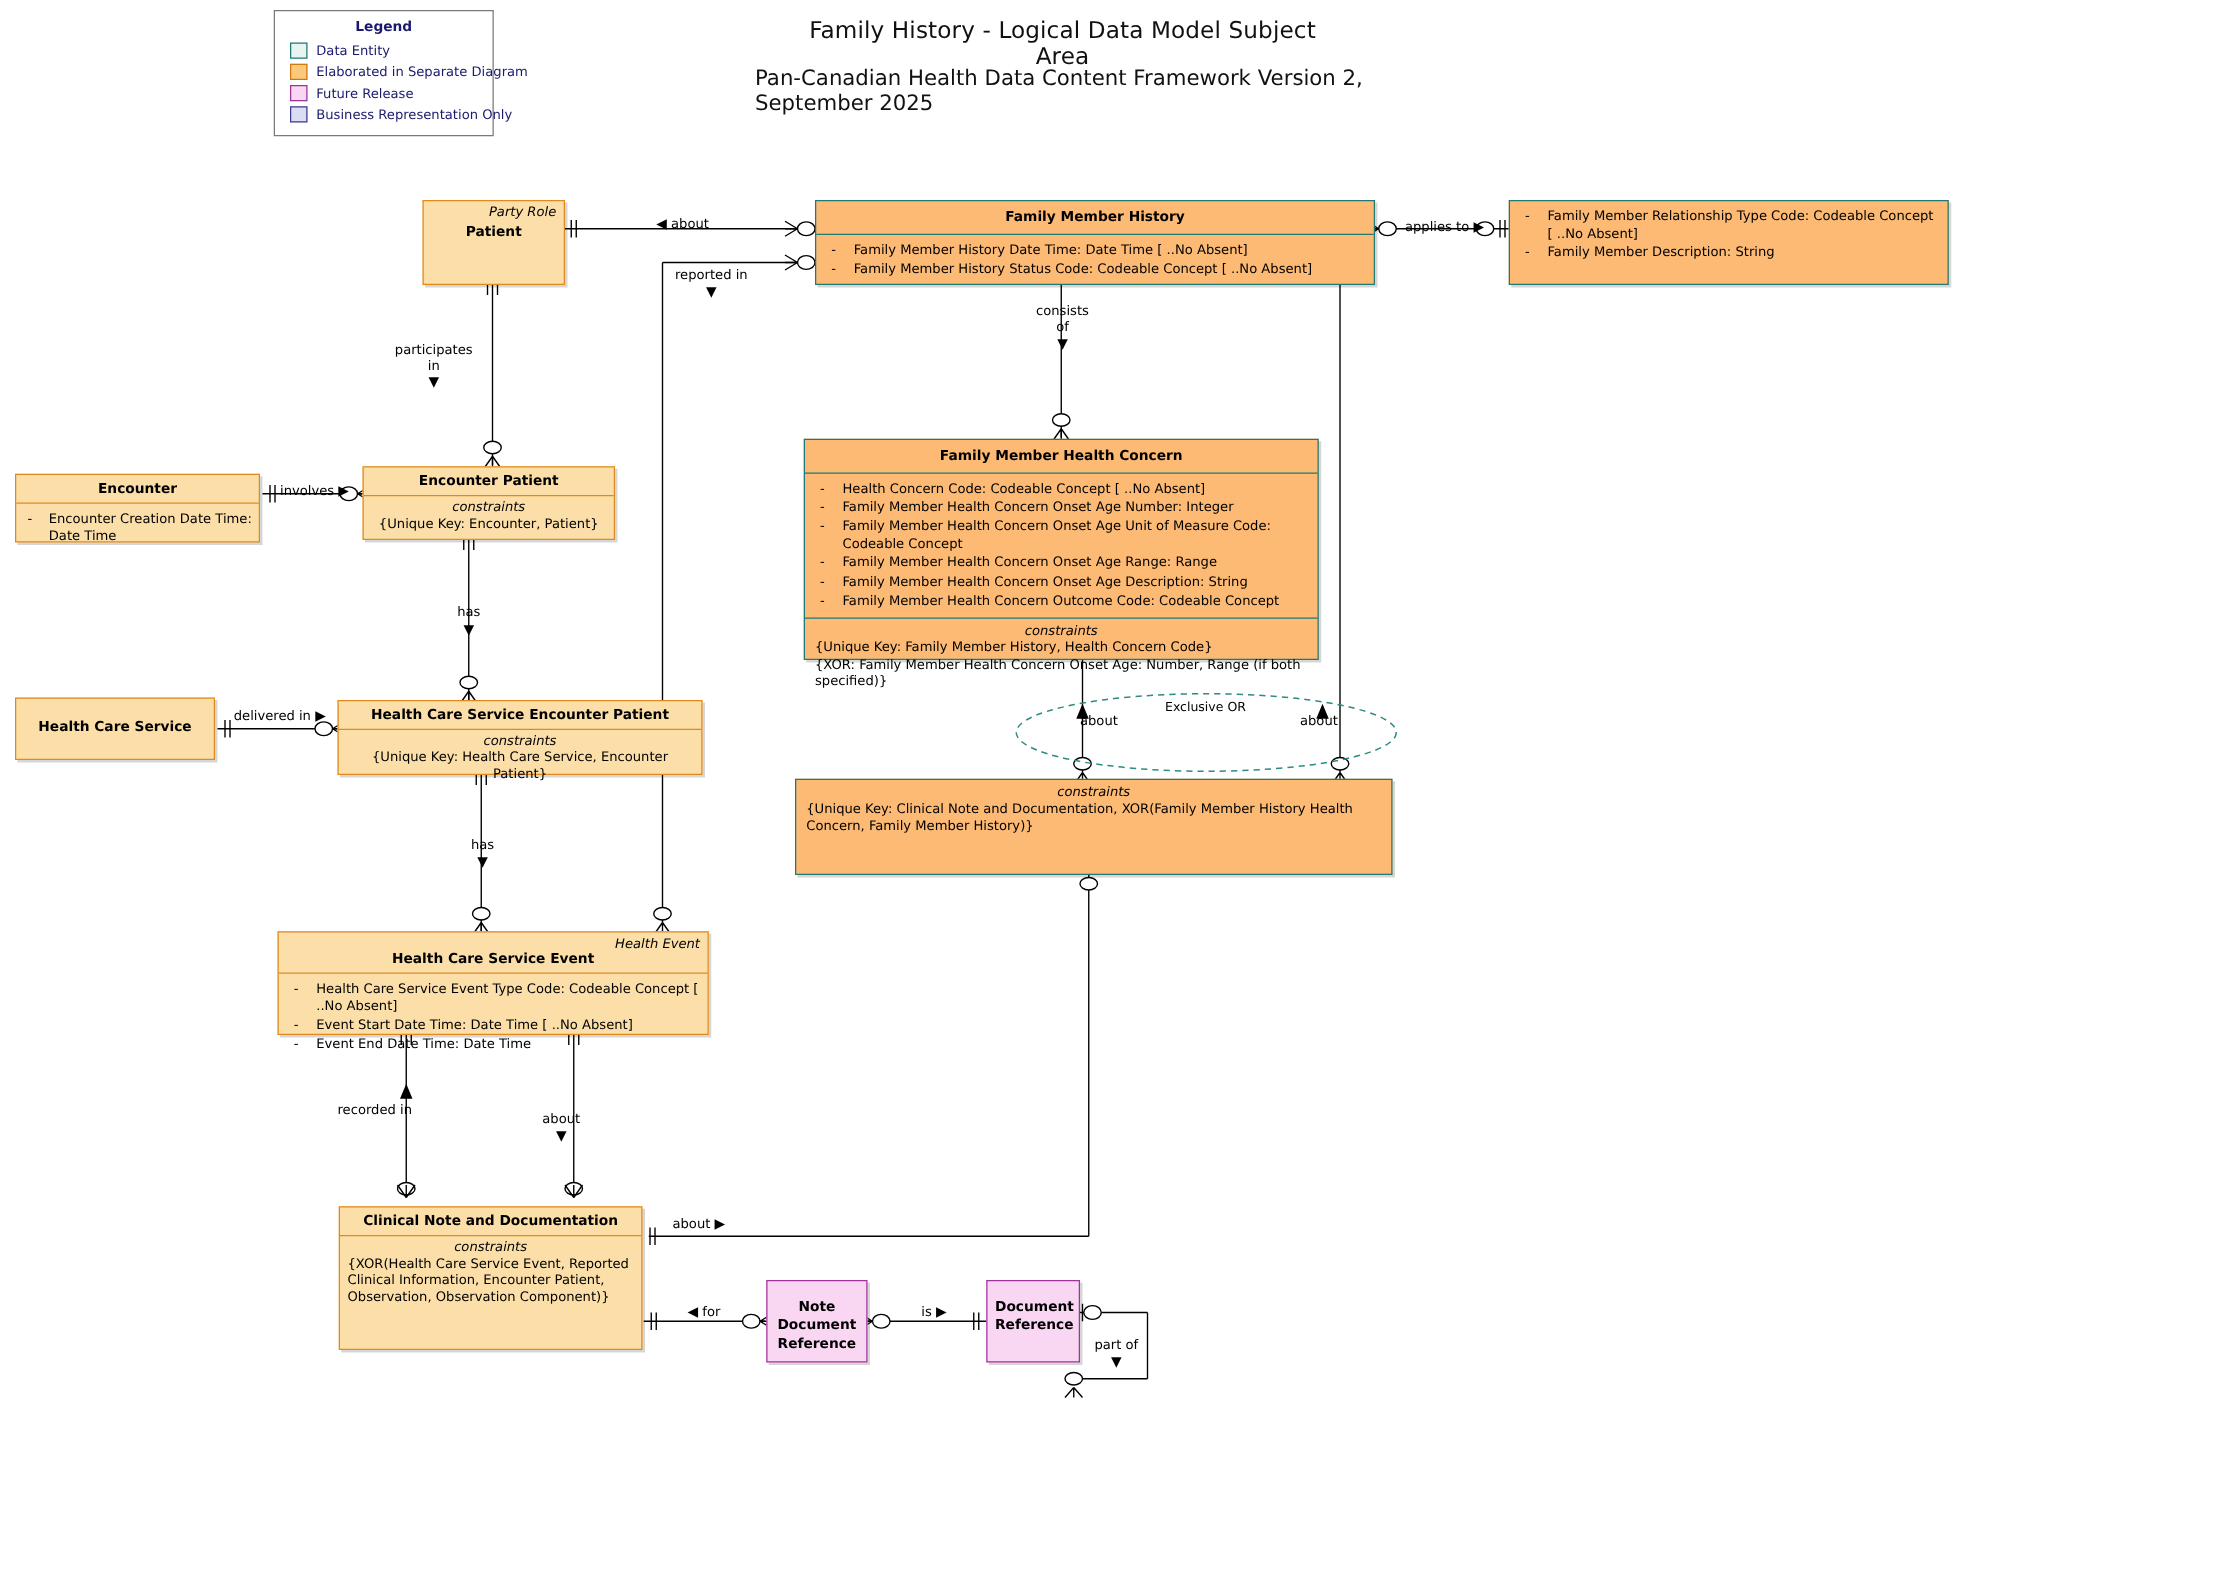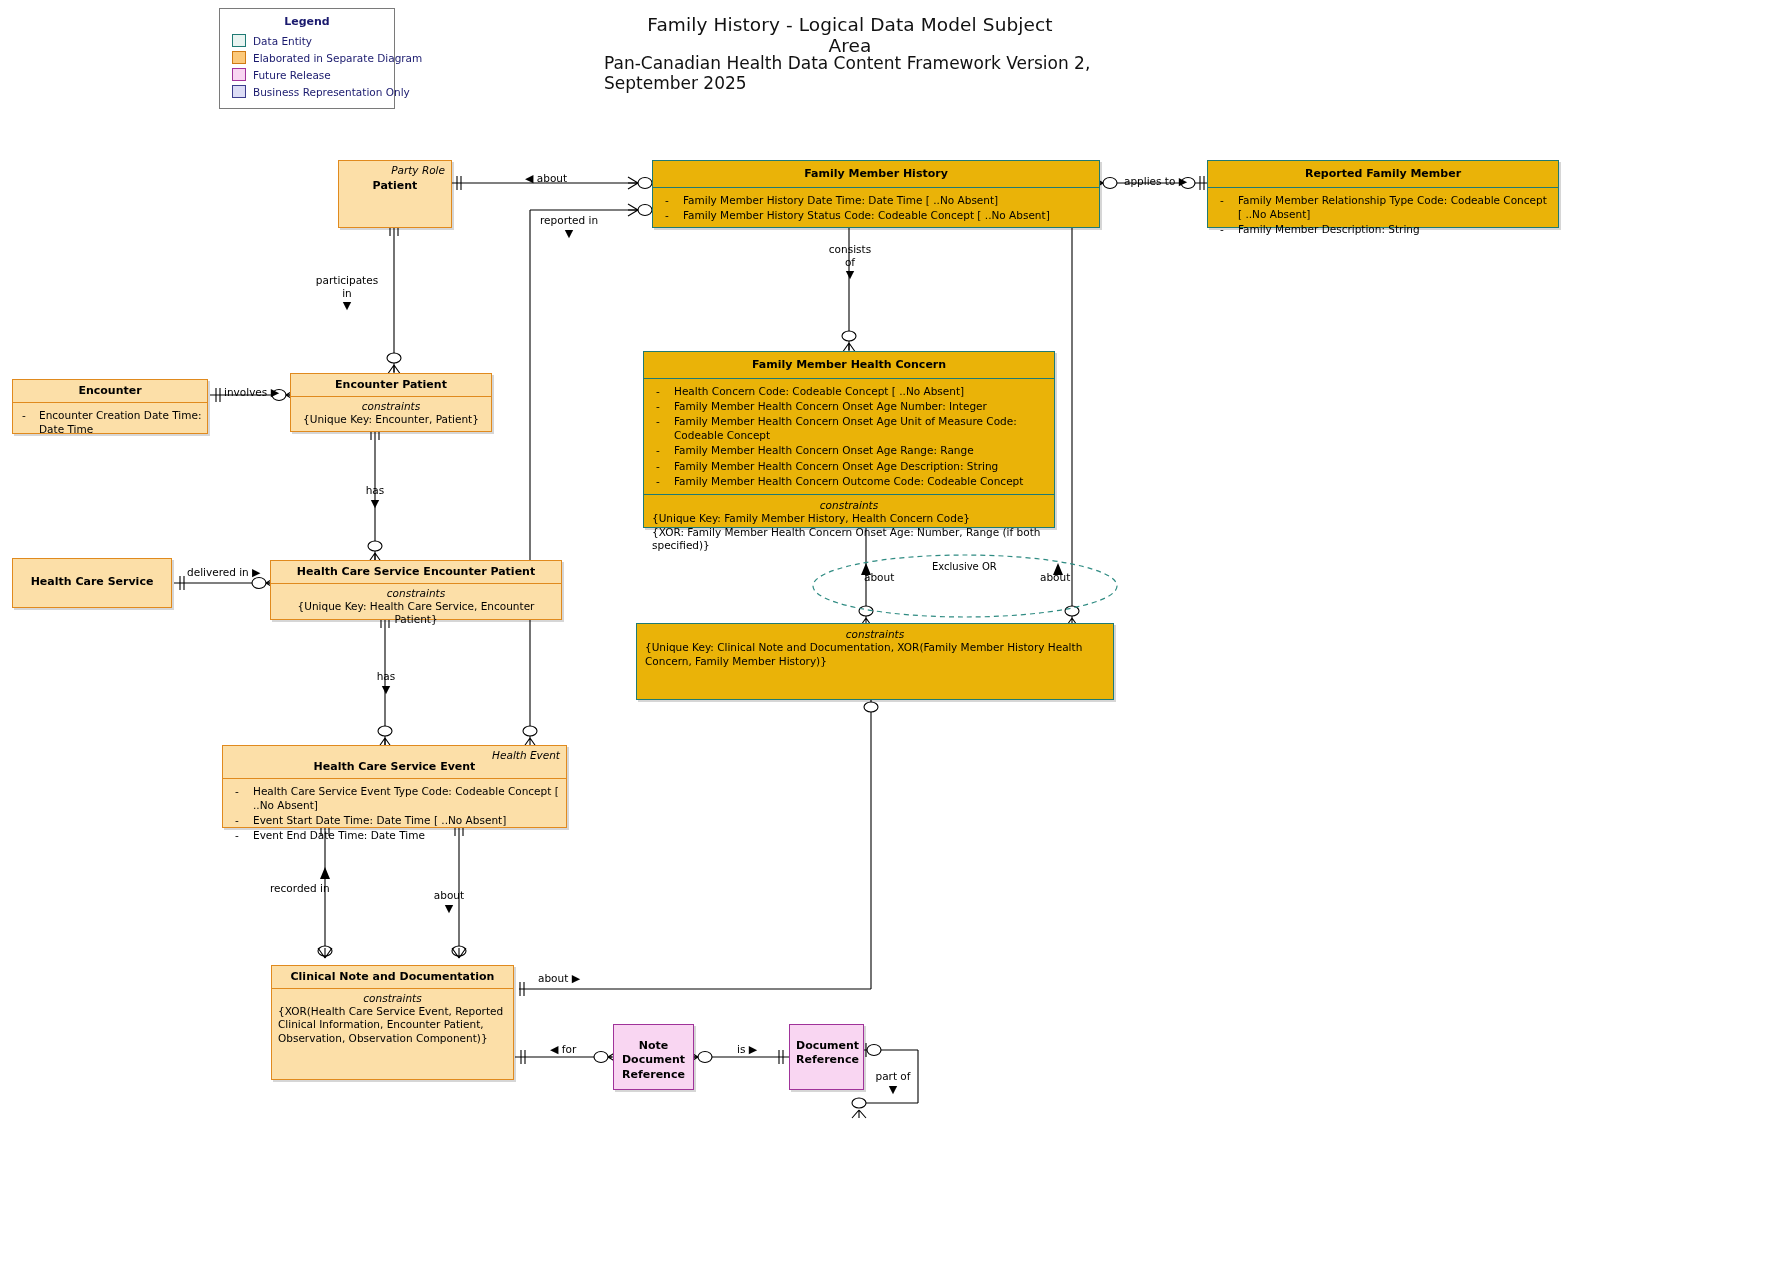--- a/index.html
+++ b/index.html
@@ -33,21 +33,21 @@
   }
   .legend-row{display:flex;align-items:center;margin:0 0 2px 12px;height:15px;}
   .legend-swatch{
     width:14px;height:13px;border:1px solid #333;margin-right:7px;box-sizing:border-box;flex:0 0 auto;
   }
   .legend-label{font-size:10.5px;color:#1a1a6e;white-space:nowrap;}
 
   
   .entity{
     position:absolute;box-sizing:border-box;border:1px solid #1f7a74;
-    background:#eab308;box-shadow:2px 2px 0 rgba(0,0,0,.16);
+    background:#fdba74;box-shadow:2px 2px 0 rgba(0,0,0,.16);
   }
   .entity.orange{border-color:#e08a1e;background:#fcdfa8;box-shadow:2px 2px 0 rgba(0,0,0,.16);}
   .entity.pink{border-color:#a0339a;background:#f9d6f2;box-shadow:2px 2px 0 rgba(0,0,0,.16);}
 
   .ent-header{
     position:relative;text-align:center;font-weight:bold;font-size:11px;
     padding:6px 6px 6px 6px;line-height:1.25;
   }
   .entity .ent-header{border-bottom:1px solid #1f7a74;}
   .entity.orange .ent-header{border-bottom:1px solid #e08a1e;}
@@ -245,21 +245,20 @@
         <span class="txt">Family Member History Date Time: Date Time [ ..No Absent]</span>
       </div>
       <div class="attr">
         <span class="dash">-</span>
         <span class="txt">Family Member History Status Code: Codeable Concept [ ..No Absent]</span>
       </div>
     </div>
   </div>
 
   <div class="entity" style="left:1207px;top:160px;width:352px;height:68px;">
-    <div class="ent-header">Reported Family Member</div>
     <div class="attrs">
       <div class="attr">
         <span class="dash">-</span>
         <span class="txt">Family Member Relationship Type Code: Codeable Concept [ ..No Absent]</span>
       </div>
       <div class="attr">
         <span class="dash">-</span>
         <span class="txt">Family Member Description: String</span>
       </div>
     </div>

